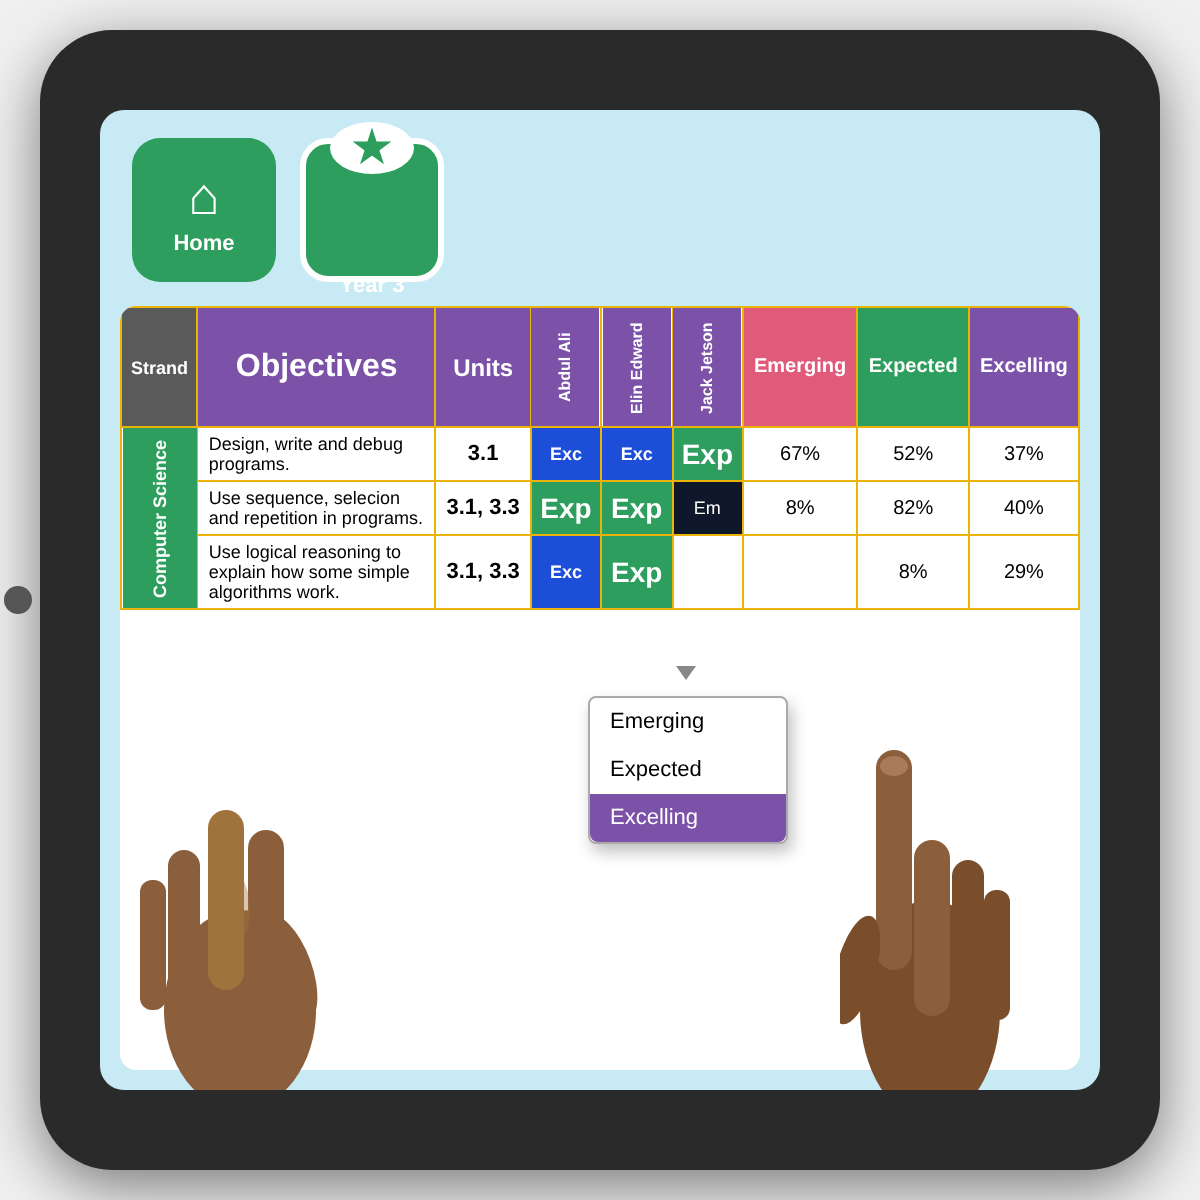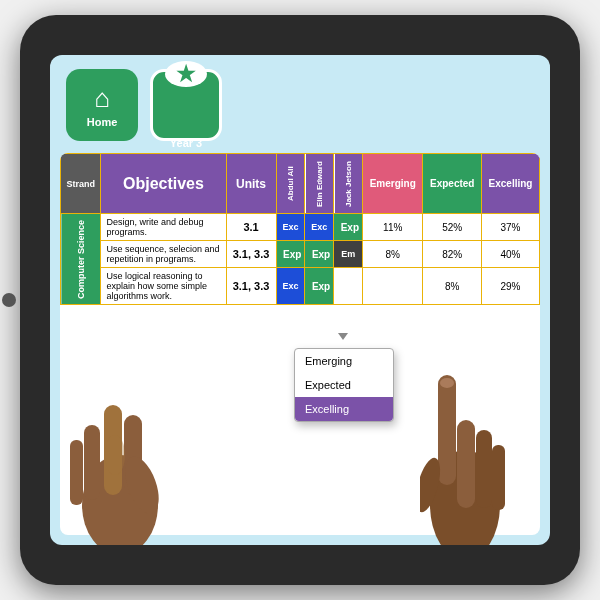--- a/index.html
+++ b/index.html
@@ -173,22 +173,22 @@
       color: white;
       writing-mode: vertical-rl;
       transform: rotate(180deg);
       font-size: 9px;
       font-weight: bold;
       white-space: nowrap;
     }
 
     
     .cell-exc { background: #1d4ed8; color: white; font-weight: bold; font-size: 9px; }
-    .cell-exp { background: #2e9e5e; color: white; font-weight: bold; font-size: 10px; text-align: right; }
-    .cell-em  { background: #404040; color: white; font-weight: bold; font-size: 9px; }
+    .cell-exp { background: #2e9e5e; color: white; font-weight: bold; font-size: 14px; }
+    .cell-em  { background: #0f172a; color: white; font-weight: normal; font-size: 9px; }
     .cell-pct { font-size: 10px; }
 
     .td-obj {
       text-align: left;
       padding: 3px 5px;
       font-size: 9px;
     }
     .td-units { font-size: 11px; font-weight: bold; }
 
     
@@ -290,21 +290,21 @@
           </tr>
         </thead>
         <tbody>
           <tr>
             <td class="td-strand" rowspan="3">Computer Science</td>
             <td class="td-obj">Design, write and debug programs.</td>
             <td class="td-units">3.1</td>
             <td class="cell-exc">Exc</td>
             <td class="cell-exc">Exc</td>
             <td class="cell-exp">Exp</td>
-            <td class="cell-pct">11%</td>
+            <td class="cell-pct">67%</td>
             <td class="cell-pct">52%</td>
             <td class="cell-pct">37%</td>
           </tr>
           <tr>
             <td class="td-obj">Use sequence, selecion and repetition in programs.</td>
             <td class="td-units">3.1, 3.3</td>
             <td class="cell-exp">Exp</td>
             <td class="cell-exp">Exp</td>
             <td class="cell-em">Em</td>
             <td class="cell-pct">8%</td>

